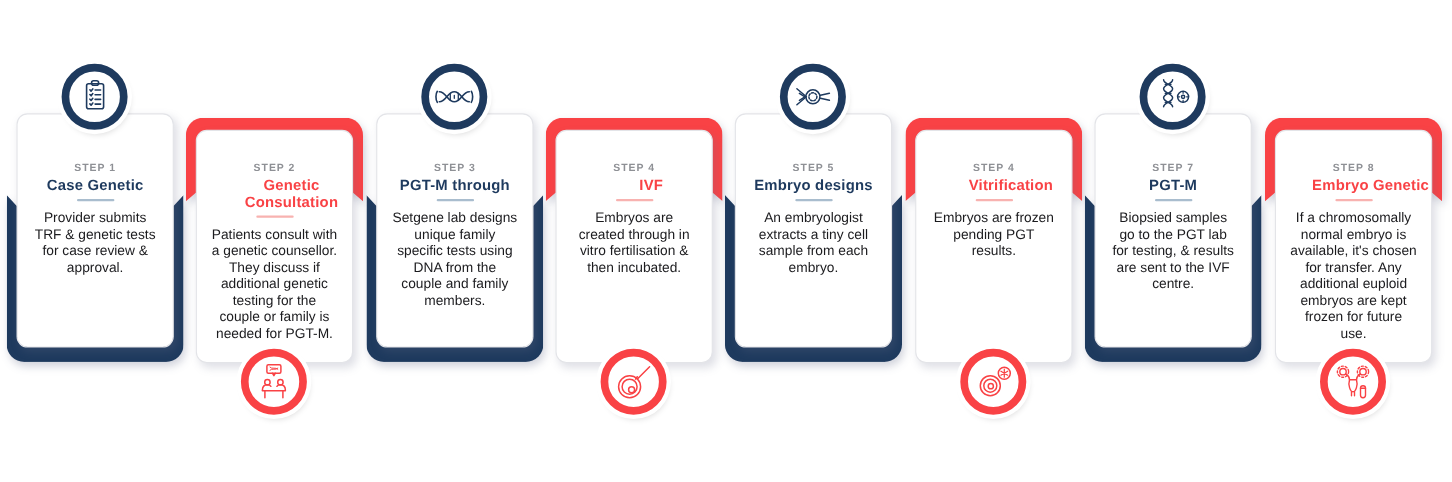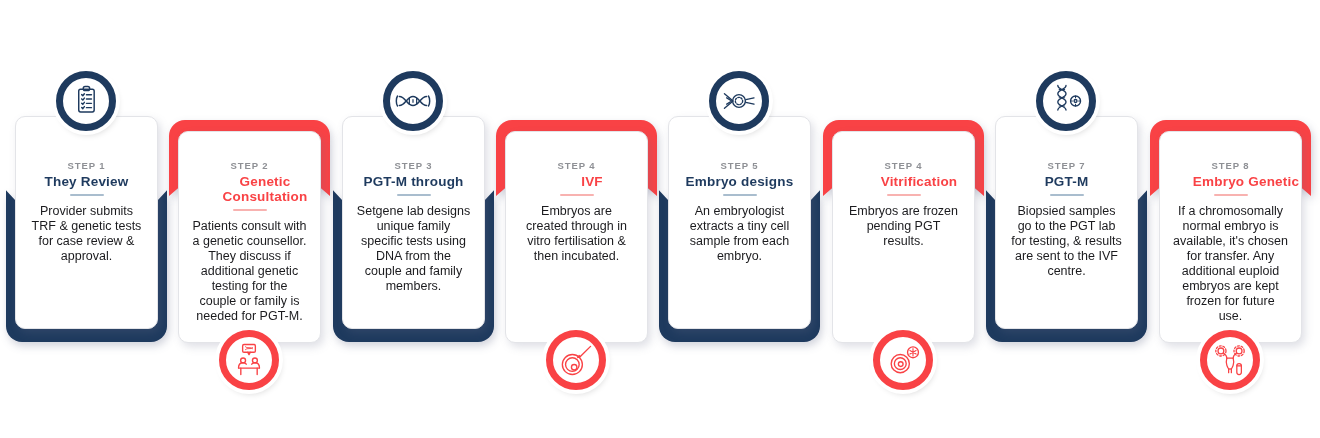--- a/index.html
+++ b/index.html
@@ -3,21 +3,21 @@
 <meta charset="utf-8">
 <style>
   html,body{margin:0;padding:0;background:#ffffff;}
   .stage{
     position:relative;
     width:1320px;height:438px;
     background:#ffffff;
     overflow:hidden;
     font-family:"Liberation Sans","DejaVu Sans",sans-serif;
   }
-  .slot{position:absolute;top:13px;width:161px;height:316px;}
+  .slot{position:absolute;top:0;width:161px;height:316px;}
 
   
   .shape{
     position:absolute;left:0;width:161px;height:220px;
     border-radius:16px;overflow:hidden;
     filter:drop-shadow(2px 4px 4px rgba(40,50,90,.22));
   }
   .slot.navy .shape{top:109px;}
   .slot.red  .shape{top:107px;}
   .shape-fill{width:100%;height:100%;}
@@ -175,21 +175,21 @@
         <div class="shape-fill"></div>
       </div>
       <div class="white-card"></div>
       <div class="icon-circle">
         <svg class="icon-svg">
           <use href="#sym-clipboard-checklist-icon"></use>
         </svg>
       </div>
       <div class="text-block">
         <div class="step-label">STEP 1</div>
-        <div class="step-title">They Review</div>
+        <div class="step-title">Case Genetic</div>
         <div class="title-underline"></div>
         <div class="step-desc">Provider submits TRF &amp; genetic tests for case review &amp; approval.</div>
       </div>
     </div>
 
     <div class="slot red" style="left: 169px;">
       <div class="shape">
         <div class="shape-fill"></div>
       </div>
       <div class="white-card"></div>

